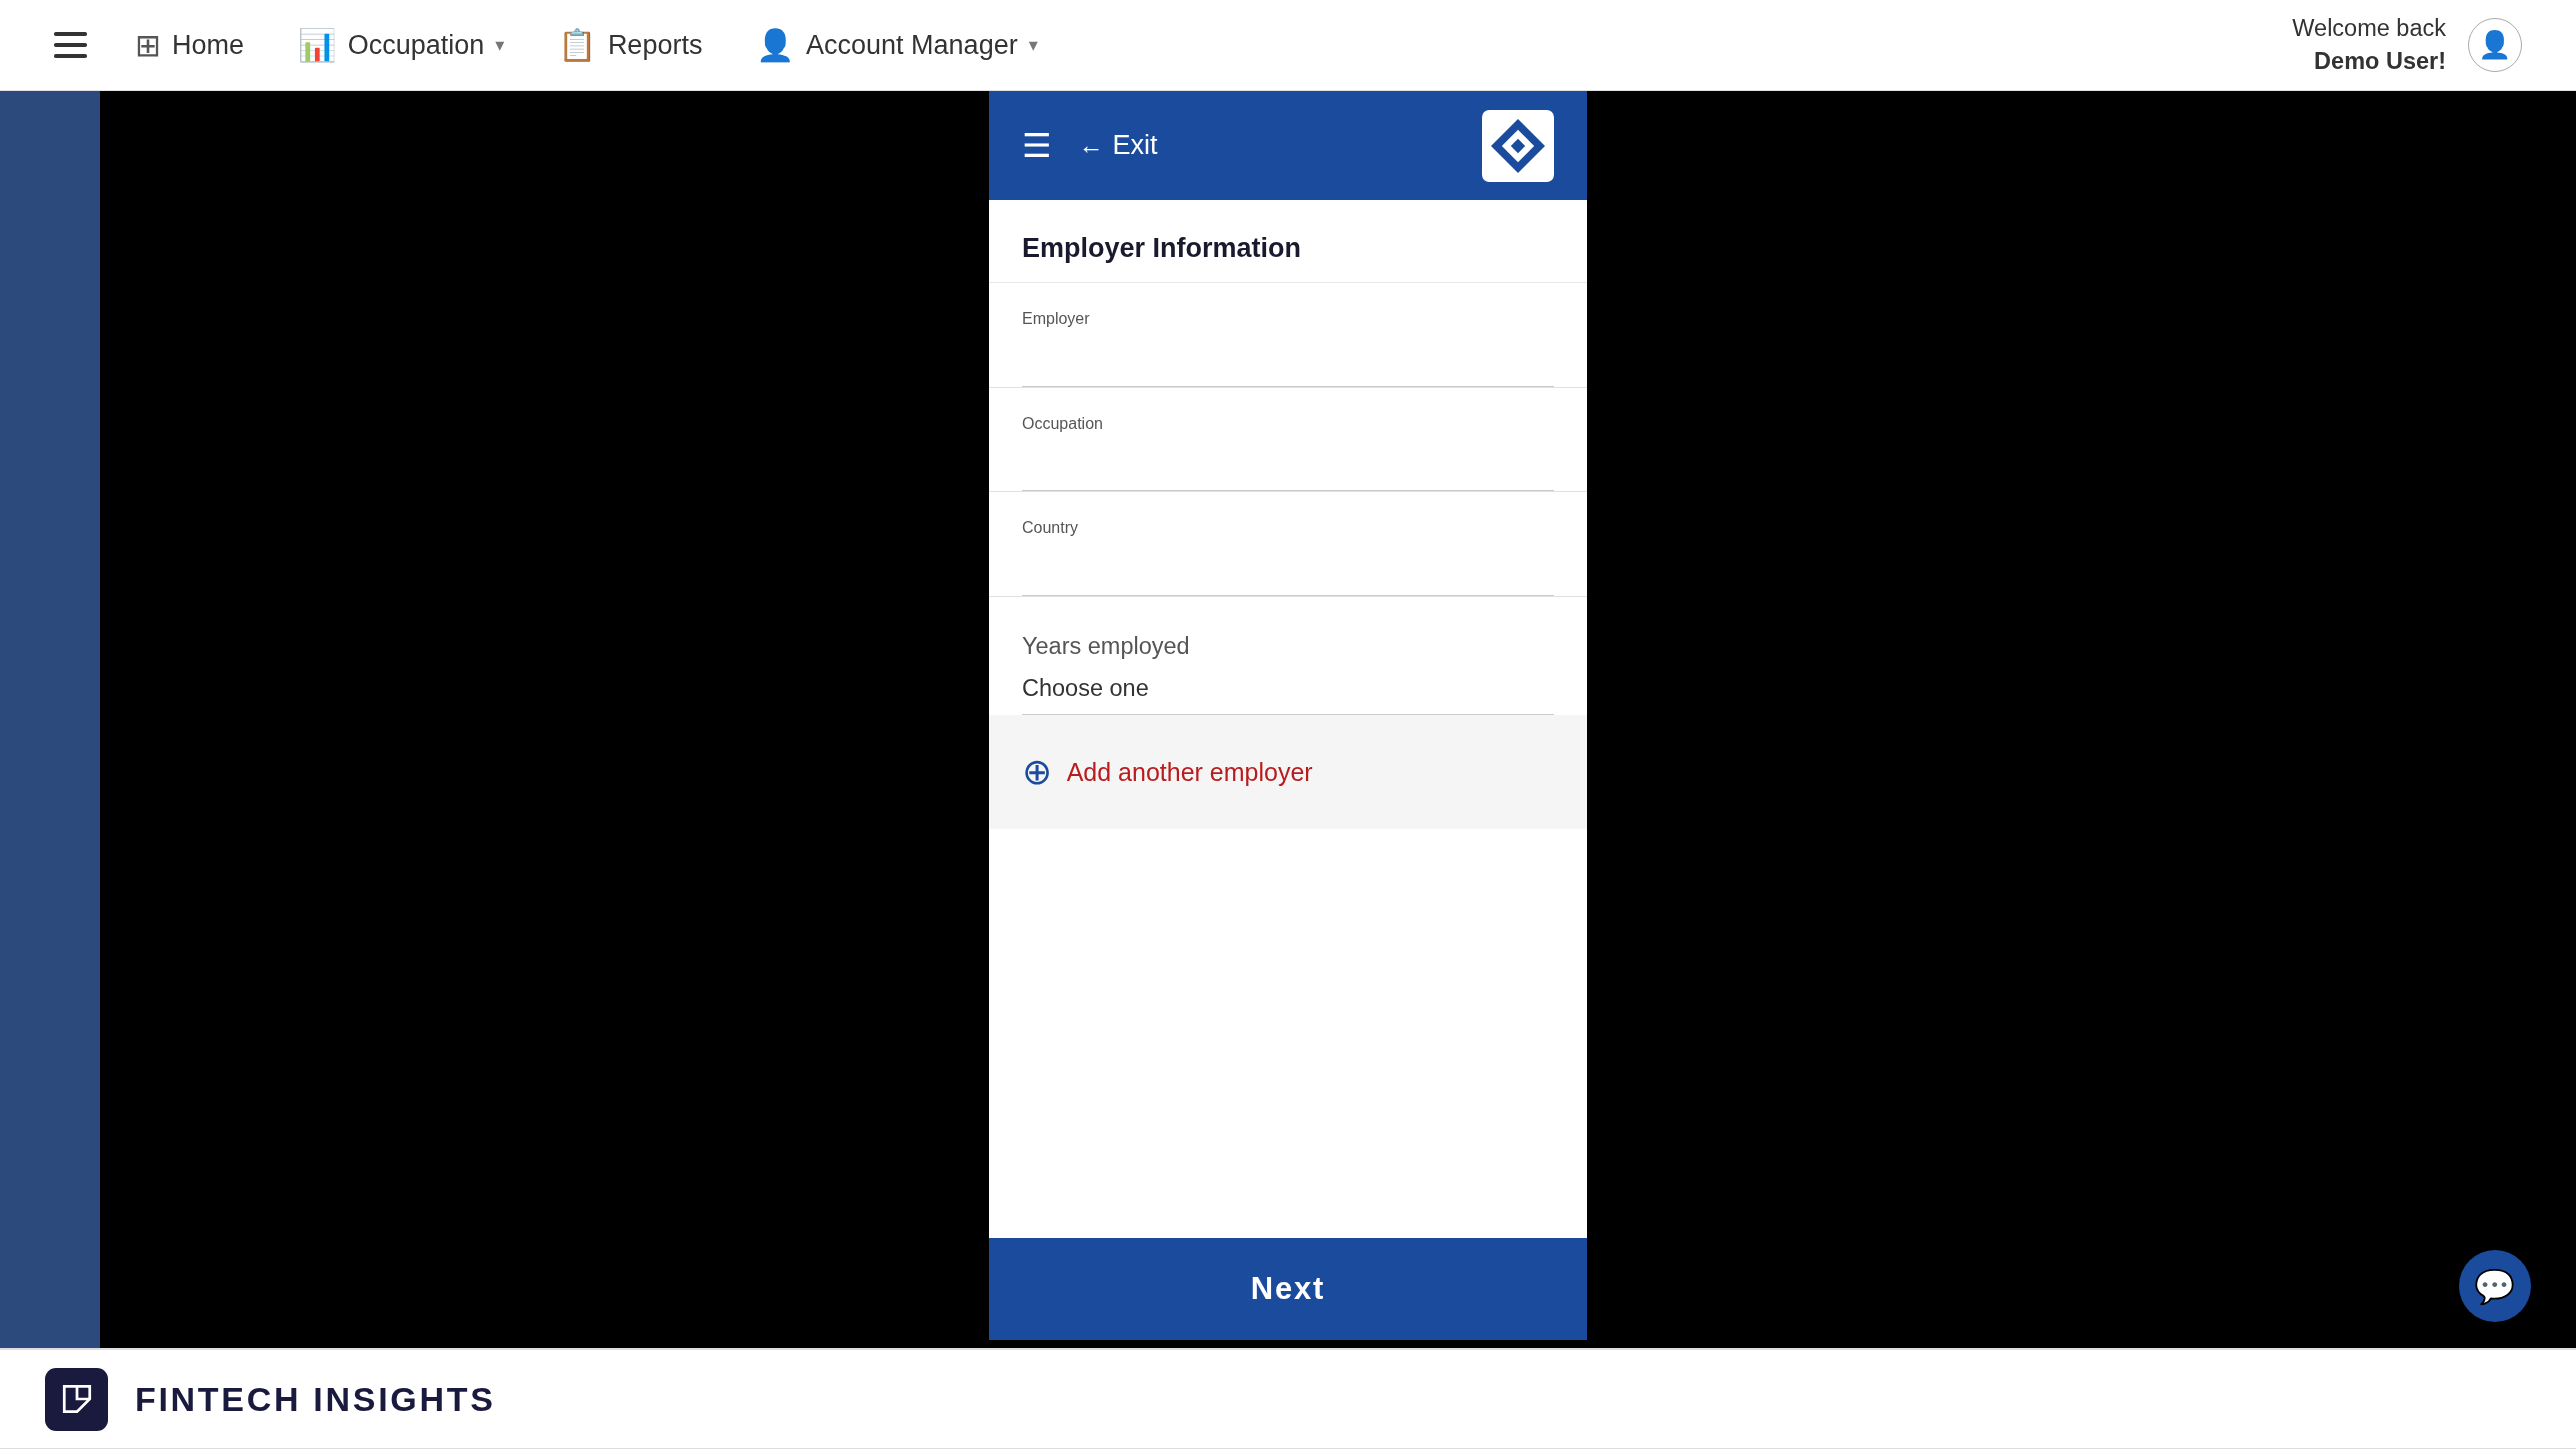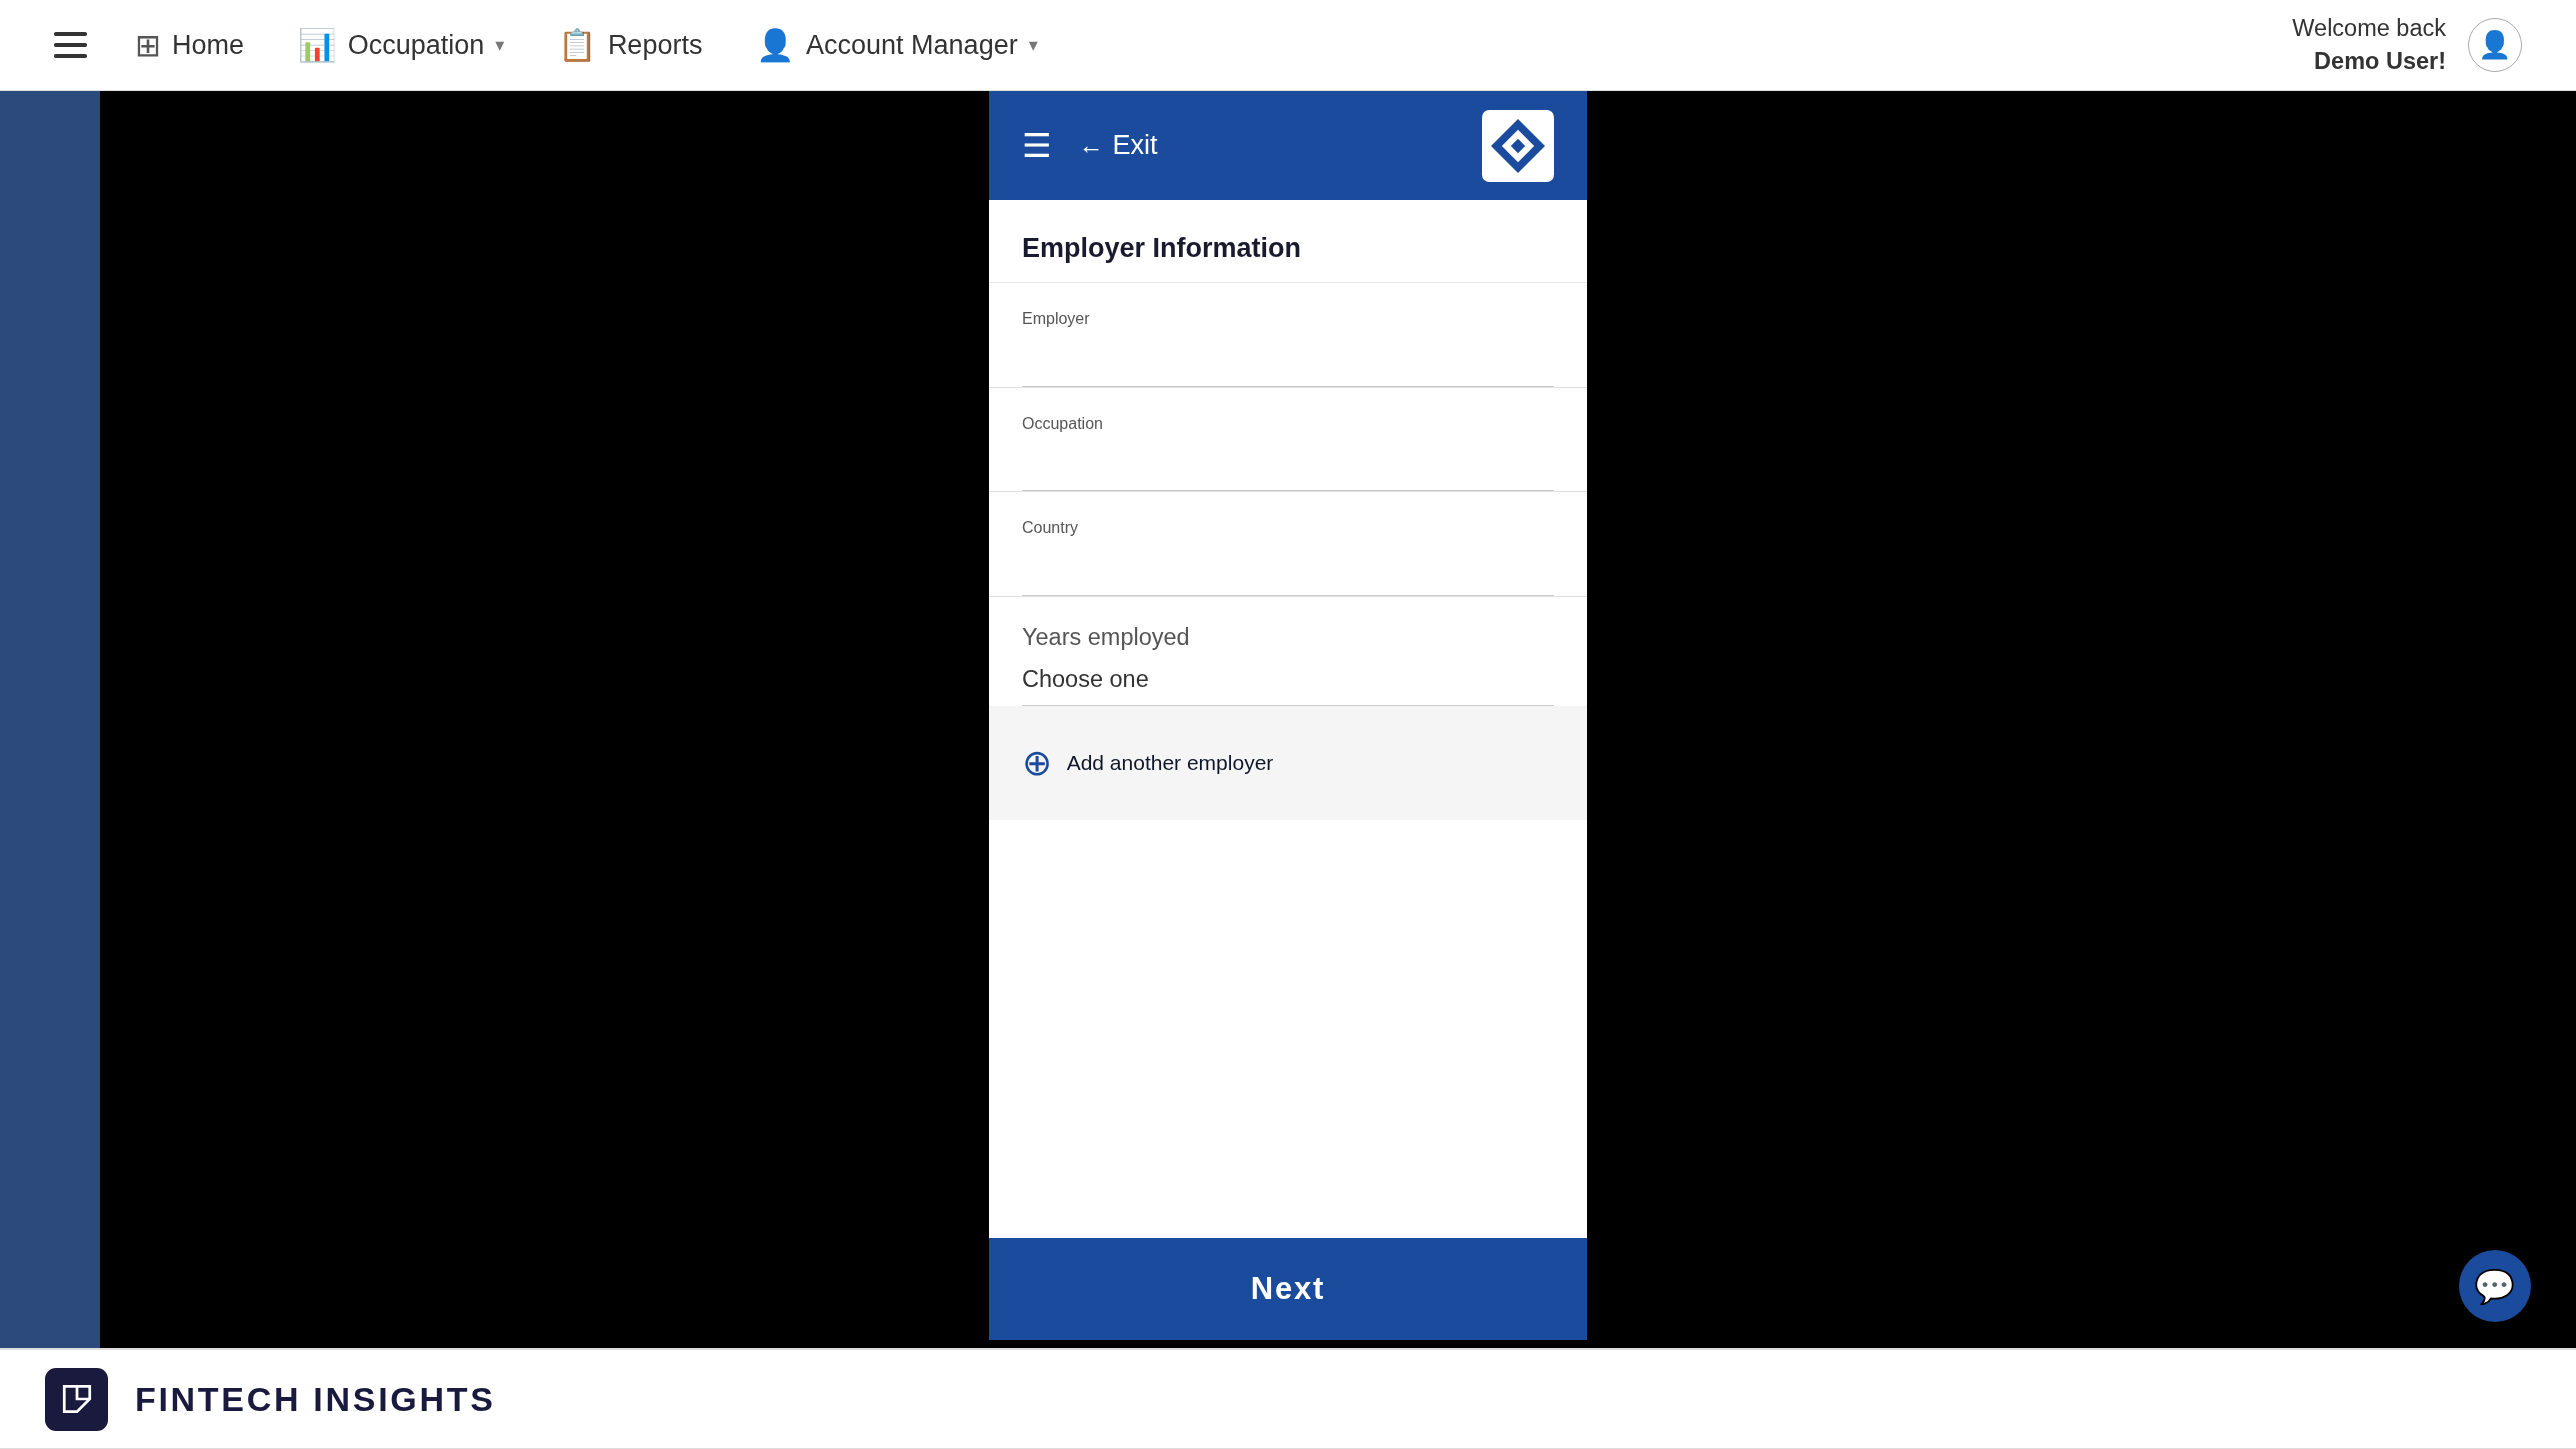--- a/index.html
+++ b/index.html
@@ -258,21 +258,21 @@
       border-bottom: 1.8px solid #ccc;
       font-size: 23.5px;
       padding: 9px 0 12.7px;
       outline: none;
       color: #222;
       background: transparent;
     }
 
     
     .years-section {
-      padding: 27px 33px 0;
+      padding: 36px 33px 0;
     }
     .years-label {
       font-size: 23.5px;
       color: #555;
       margin-bottom: 14.5px;
     }
     .choose-one {
       font-size: 23.5px;
       color: #333;
       border-bottom: 1.8px solid #ccc;
@@ -286,22 +286,22 @@
       display: flex;
       align-items: center;
       gap: 14.5px;
       cursor: pointer;
     }
     .add-icon {
       font-size: 36px;
       color: #1a4b9c;
     }
     .add-label {
-      font-size: 21px;
-      color: #0f172a;
+      font-size: 25px;
+      color: #b91c1c;
     }
 
     
     .next-btn {
       background: #1a4b9c;
       color: #fff;
       font-size: 31px;
       font-weight: 600;
       text-align: center;
       padding: 33px;

